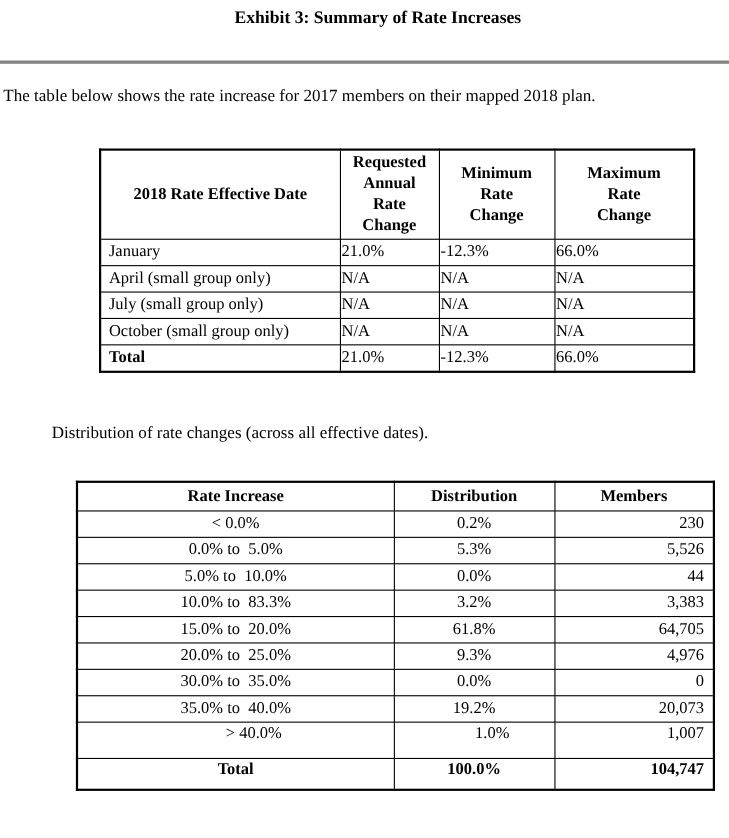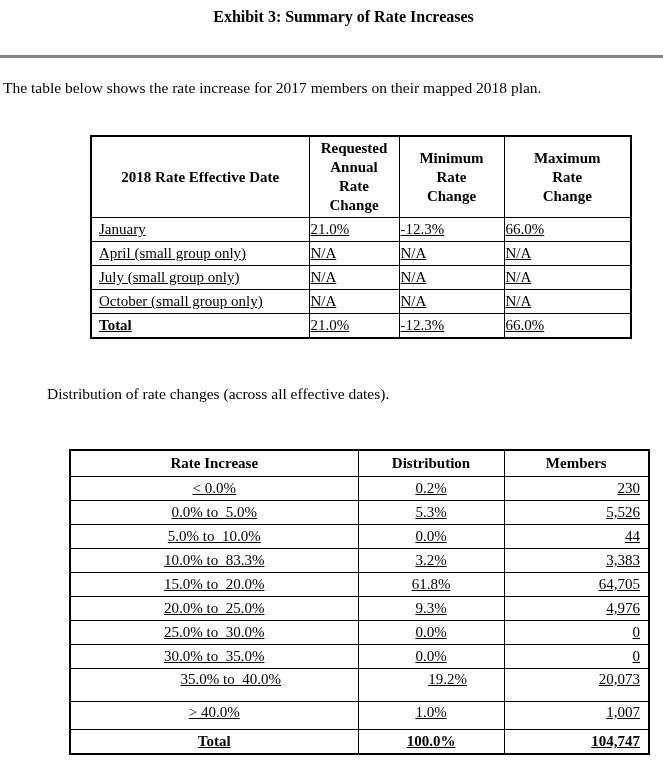--- a/index.html
+++ b/index.html
@@ -49,21 +49,20 @@
   th {
     font-weight: bold;
     text-align: center;
     vertical-align: middle;
     padding: 2px 1px;
   }
   td {
     padding: 0 1px;
     height: 23px;
     vertical-align: middle;
-    text-decoration: underline;
   }
 
   
   #rate-table {
     margin-left: 90px;
     margin-top: 38px;
     width: 540px;
   }
   #rate-table th {
     white-space: pre-line;
@@ -76,21 +75,21 @@
   #rate-table td.num {
     text-align: left;
   }
   #rate-table tr.total-row td.row-label {
     font-weight: bold;
   }
 
   
   #dist-table {
     margin-left: 69px;
-    margin-top: 46px;
+    margin-top: 34px;
     width: 579px;
   }
   #dist-table th {
     height: 21px;
   }
   #dist-table td.range,
   #dist-table td.pct {
     text-align: center;
     white-space: pre;
   }
@@ -218,25 +217,20 @@
       <td class="range">15.0% to  20.0%</td>
       <td class="pct">61.8%</td>
       <td class="members">64,705</td>
     </tr>
     <tr>
       <td class="range">20.0% to  25.0%</td>
       <td class="pct">9.3%</td>
       <td class="members">4,976</td>
     </tr>
     <tr>
-      <td class="range">25.0% to  30.0%</td>
-      <td class="pct">0.0%</td>
-      <td class="members">0</td>
-    </tr>
-    <tr>
       <td class="range">30.0% to  35.0%</td>
       <td class="pct">0.0%</td>
       <td class="members">0</td>
     </tr>
     <tr>
       <td class="range">35.0% to  40.0%</td>
       <td class="pct">19.2%</td>
       <td class="members">20,073</td>
     </tr>
     <tr>

